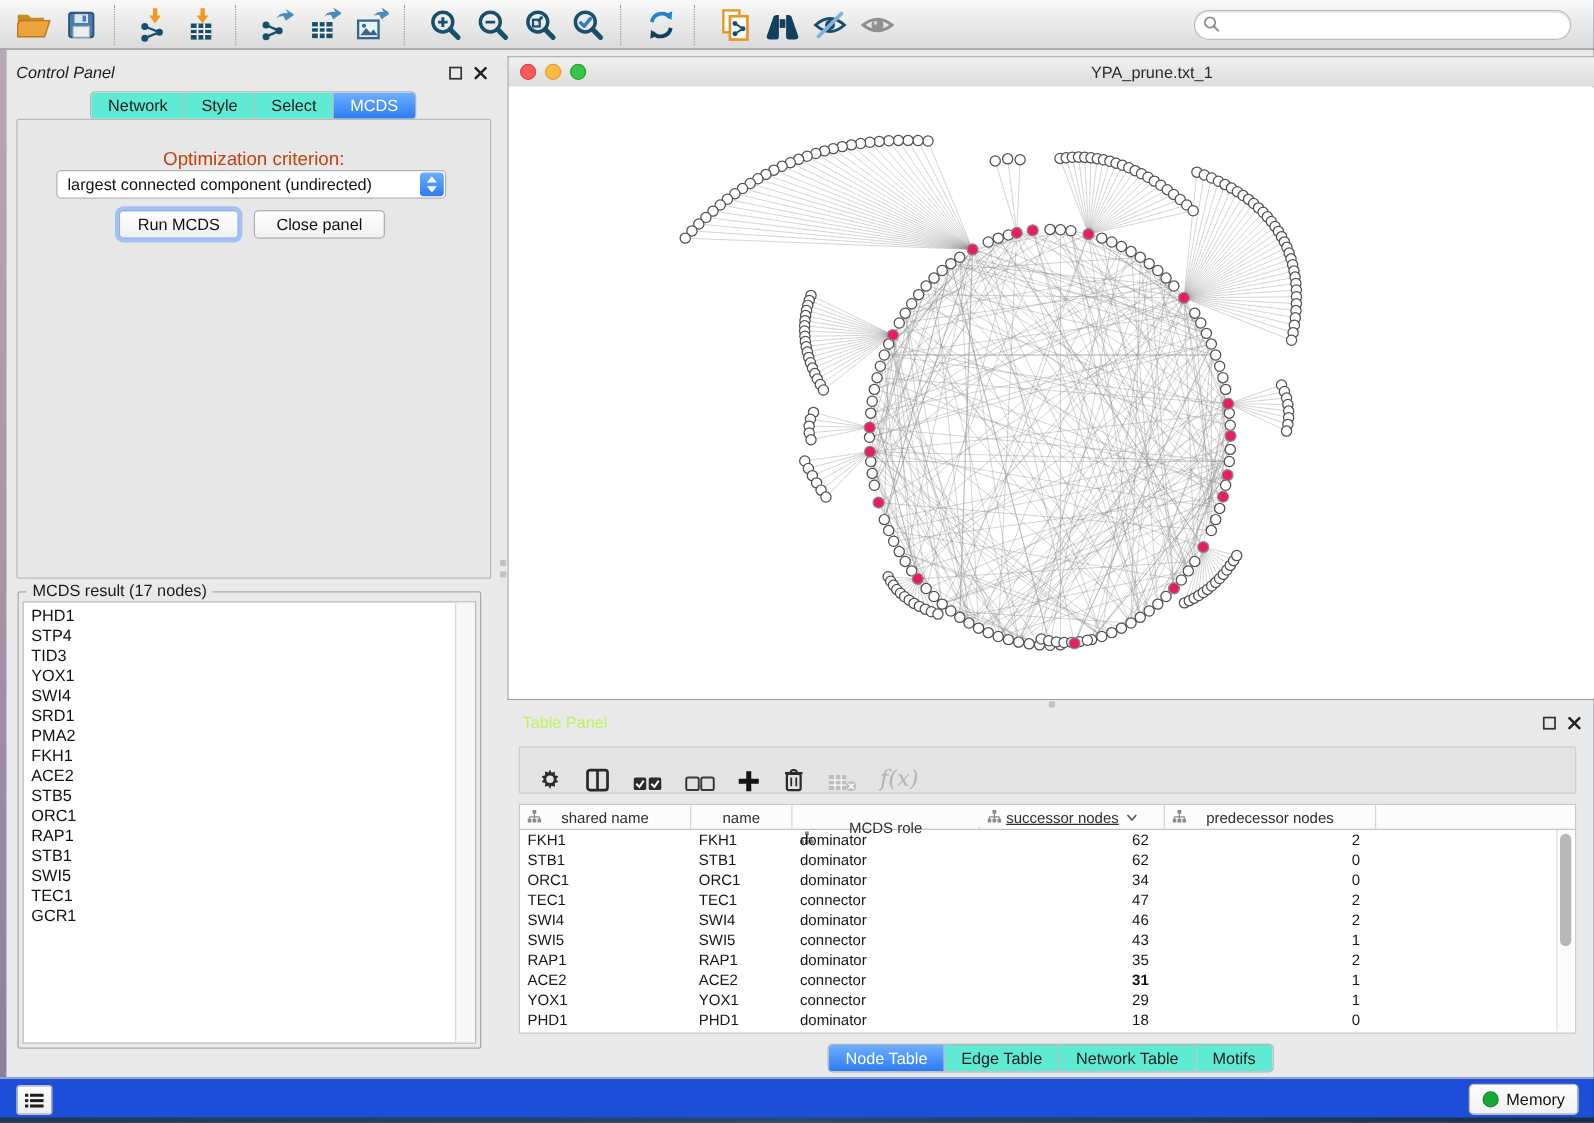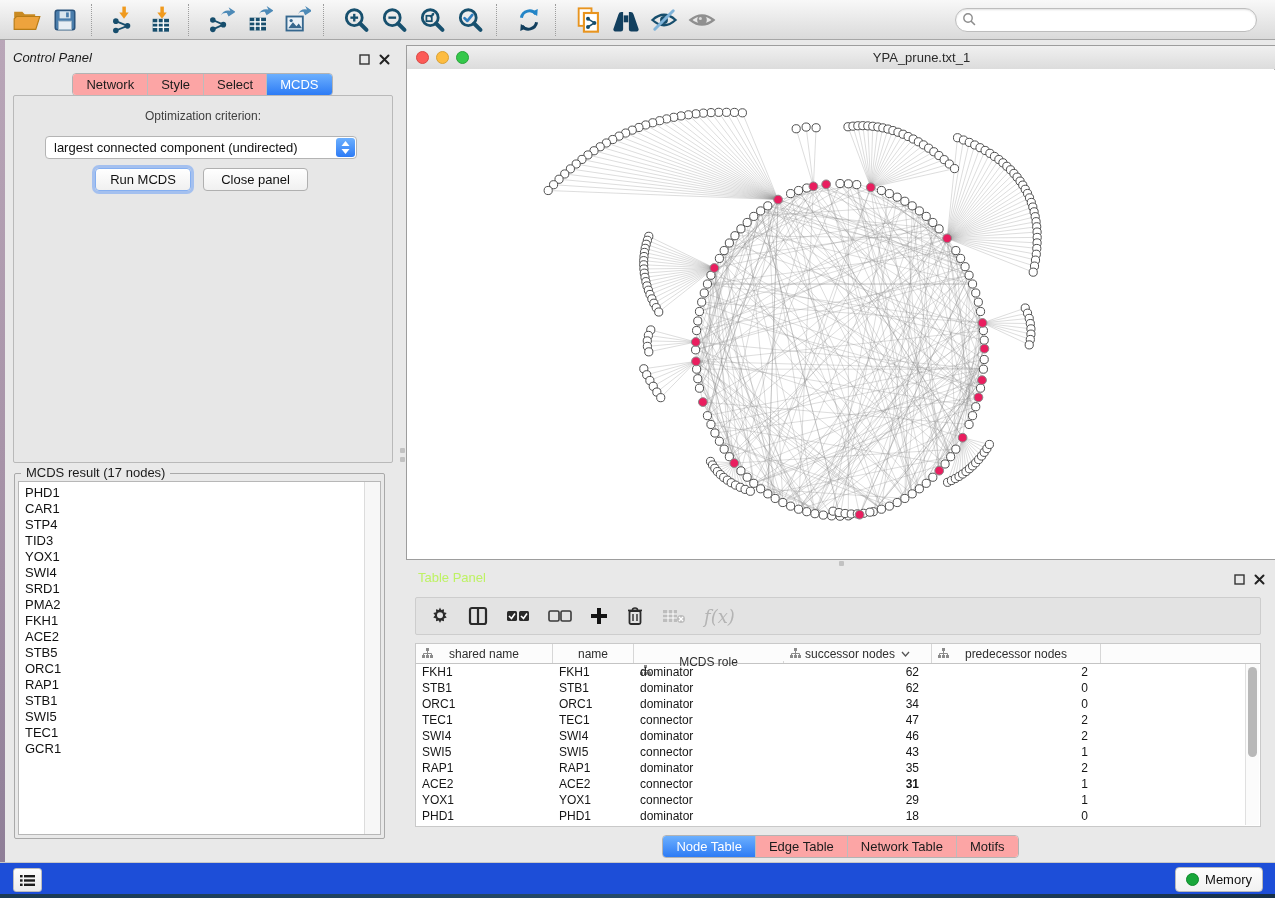--- a/index.html
+++ b/index.html
@@ -18,25 +18,25 @@
   
   #left-strip{left:0;top:40px;width:5px;height:853px;background:linear-gradient(180deg,#b9a6b8,#a793a8,#8d7d96);}
   #bottom-strip{left:0;top:893px;width:1275px;height:5px;background:linear-gradient(90deg,#1a3a55,#254a6b,#16304a);}
   #main-bg{left:5px;top:40px;width:1270px;height:822px;background:#e9e9e9;}
   
   #cp-header{left:5px;top:45px;width:395px;height:26px;font-style:italic;}
   #cp-title{position:absolute;left:8px;top:5px;font-size:13px;color:#1c1c1c;}
   .panel-btns{position:absolute;right:10px;top:6px;display:flex;gap:9px;align-items:center;}
   #cp-tabs{left:5px;top:73px;width:395px;height:23px;display:flex;justify-content:center;align-items:flex-end;}
   .seg{display:flex;border:1px solid #b3b3b3;border-radius:4px;overflow:hidden;background:#fff;height:21px;}
-  .seg .tab{padding:0 13px;font-size:13px;line-height:21px;color:#1c1c1c;background:#fca5a5;border-right:1px solid #bcbcbc;cursor:default;}
+  .seg .tab{padding:0 13px;font-size:13px;line-height:21px;color:#1c1c1c;background:#5eead4;border-right:1px solid #bcbcbc;cursor:default;}
   .seg .tab:last-child{border-right:none;}
   .seg .tab.sel{background:linear-gradient(#6cb0fe,#2d7bf5);color:#fff;}
   #cp-box{left:13px;top:95px;width:378px;height:366px;border:1px solid #b9b9b9;border-radius:2px;background:#e7e7e7;}
-  #opt-label{position:absolute;left:0;top:13px;width:100%;text-align:center;font-size:12px;color:#404040;}
+  #opt-label{position:absolute;left:0;top:23px;width:100%;text-align:center;font-size:15px;color:#c2410c;}
   #criterion-select{position:absolute;left:31px;top:40px;width:312px;height:23px;background:#fff;border:1px solid #b4b4b4;
     border-radius:4px;font-size:13px;color:#111;display:flex;align-items:center;padding-left:8px;box-sizing:border-box;}
   #criterion-stepper{position:absolute;right:1px;top:1px;width:19px;height:19px;border-radius:3px;
     background:linear-gradient(#6db0fe,#2d7bf5);display:flex;flex-direction:column;align-items:center;justify-content:center;gap:1px;}
   #criterion-stepper svg{display:block;}
   .btn{position:absolute;height:23px;background:linear-gradient(#ffffff,#f0f0f0);border:1px solid #b0b0b0;border-radius:4px;
     font-size:13px;color:#111;display:flex;align-items:center;justify-content:center;box-sizing:border-box;}
   #run-btn{left:81px;top:72px;width:96px;box-shadow:0 0 0 3px rgba(110,160,245,.55);border-color:#85aff0;}
   #close-btn{left:189px;top:72px;width:105px;}
   #mcds-group{left:14px;top:473px;width:369px;height:364px;border:1px solid #a9a9a9;border-radius:2px;}
@@ -56,21 +56,21 @@
   .tl{position:absolute;top:5px;width:13px;height:13px;border-radius:50%;box-sizing:border-box;}
   #tl-red{left:9px;background:#fc5b57;border:1px solid #d94743;}
   #tl-yellow{left:29px;background:#fdbc40;border:1px solid #d9a133;}
   #tl-green{left:49px;background:#34c84a;border:1px solid #27a339;}
   #net-title{position:absolute;width:100%;text-align:center;top:4px;font-size:13px;color:#2b2b2b;}
   #net-canvas{position:absolute;left:0;top:23px;width:867px;height:490px;background:#fff;}
   
   #tp-header{left:406px;top:565px;width:869px;height:26px;}
   #tp-title{position:absolute;left:12px;top:5px;font-size:13px;color:#bef264;}
   #tp-toolbar{left:415px;top:597px;width:846px;height:38px;background:#e3e3e3;border:1px solid #cdcdcd;border-radius:2px;
-    display:flex;align-items:center;gap:18px;padding-left:14px;box-sizing:border-box;}
+    display:flex;align-items:flex-end;gap:18px;padding-left:14px;box-sizing:border-box;}
   .ttb{display:flex;align-items:center;justify-content:center;}
   #fx-label{font-family:"DejaVu Serif","Liberation Serif",serif;font-style:italic;font-size:18px;color:#b4b4b4;}
   #tp-table{left:415px;top:643px;width:846px;height:184px;background:#fff;border:1px solid #c9c9c9;box-sizing:border-box;overflow:hidden;}
   #thead{display:flex;height:19px;border-bottom:1px solid #c4c4c4;background:#fcfcfc;}
   .th{position:relative;display:flex;align-items:center;justify-content:center;font-size:12px;color:#2e2e2e;
     border-right:1px solid #d7d7d7;box-sizing:border-box;flex:0 0 auto;}
   .th .hicon{position:absolute;left:6px;top:4px;}
   .th .sort{margin-left:6px;display:flex;}
   .th-fill{flex:1 1 auto;border-right:none;}
   #tbody{position:relative;}
@@ -287,21 +287,20 @@
       </span>
     </div>
     <div id="run-btn" class="btn">Run MCDS</div>
     <div id="close-btn" class="btn">Close panel</div>
   </div>
   <div id="mcds-group" class="abs">
     <span id="mcds-legend">MCDS result (17 nodes)</span>
     <div id="mcds-list">
       <div id="mcds-items">
           <div class="mcds-item">PHD1</div>
-          <div class="mcds-item">CAR1</div>
           <div class="mcds-item">STP4</div>
           <div class="mcds-item">TID3</div>
           <div class="mcds-item">YOX1</div>
           <div class="mcds-item">SWI4</div>
           <div class="mcds-item">SRD1</div>
           <div class="mcds-item">PMA2</div>
           <div class="mcds-item">FKH1</div>
           <div class="mcds-item">ACE2</div>
           <div class="mcds-item">STB5</div>
           <div class="mcds-item">ORC1</div>
@@ -1141,21 +1140,21 @@
             </g>
             <g stroke="#8a8a8a" stroke-width="1">
               <line x1="5.5" y1="3" x2="5.5" y2="7"></line>
               <line x1="1.5" y1="5.5" x2="9.5" y2="5.5"></line>
               <line x1="1.5" y1="5.5" x2="1.5" y2="7"></line>
               <line x1="9.5" y1="5.5" x2="9.5" y2="7"></line>
             </g>
           </svg>
           <span>MCDS role</span>
         </div>
-        <div class="th" style="width: 148px;">
+        <div class="th" style="width: 148px; text-decoration: underline;">
           <svg class="hicon" width="11" height="11" viewBox="0 0 11 11">
             <g fill="#8a8a8a">
               <rect x="4" y="0" width="3" height="3"></rect>
               <rect x="0" y="7" width="3" height="3"></rect>
               <rect x="4" y="7" width="3" height="3"></rect>
               <rect x="8" y="7" width="3" height="3"></rect>
             </g>
             <g stroke="#8a8a8a" stroke-width="1">
               <line x1="5.5" y1="3" x2="5.5" y2="7"></line>
               <line x1="1.5" y1="5.5" x2="9.5" y2="5.5"></line>

